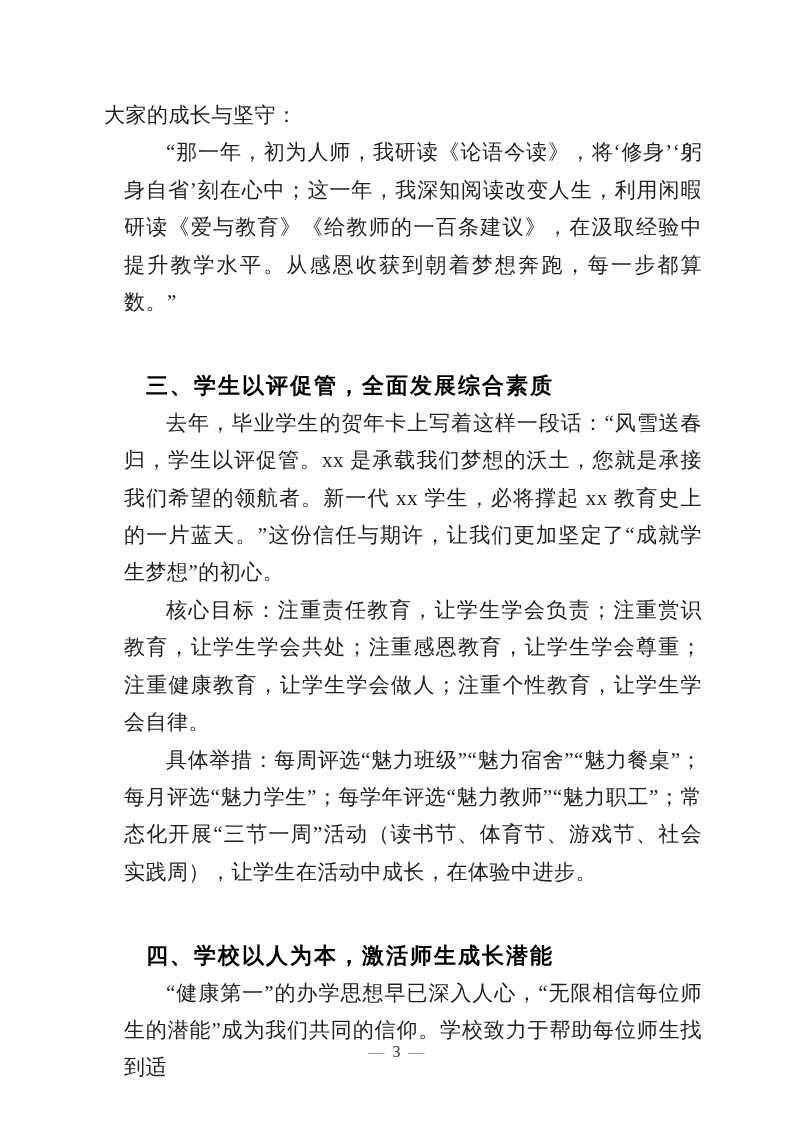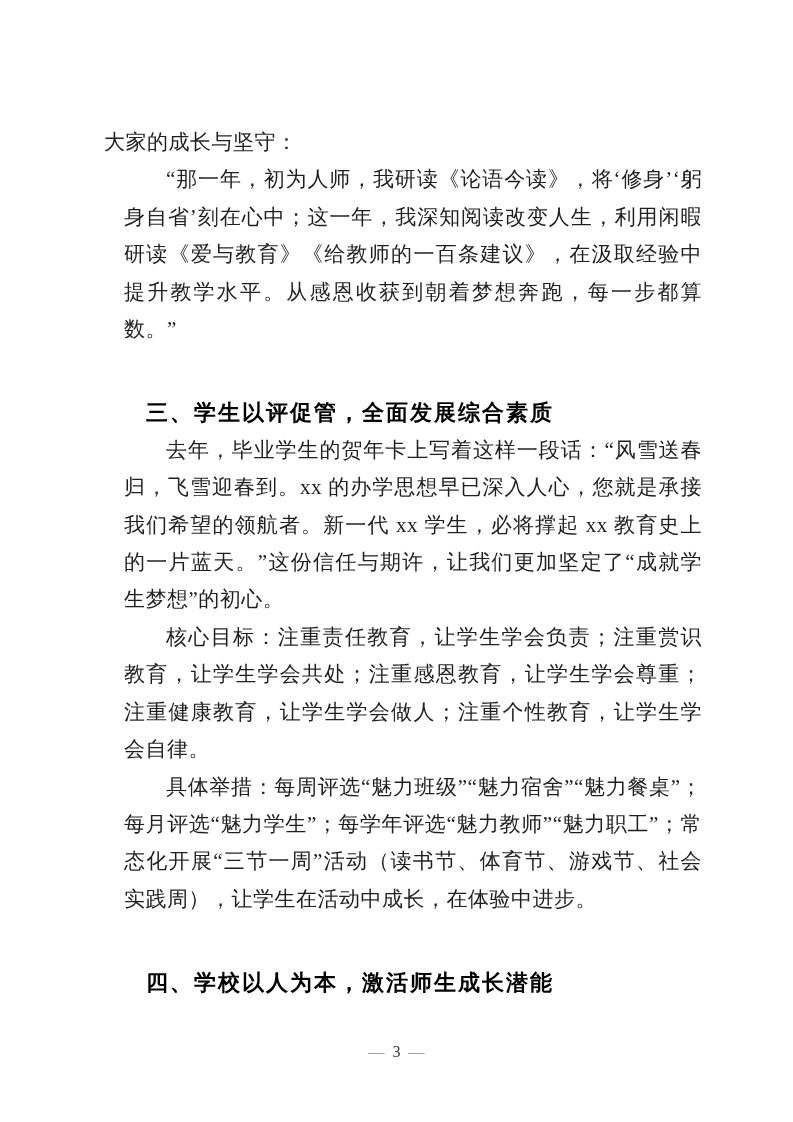--- a/index.html
+++ b/index.html
@@ -12,21 +12,21 @@
     width: 793px;
     height: 1122px;
     background: #ffffff;
     overflow: hidden;
     font-family: "Liberation Serif", "DejaVu Serif", serif;
     color: #1f1f1f;
   }
   .doc-body {
     position: absolute;
     left: 104px;
-    top: 124px;
+    top: 97px;
     width: 598px;
     font-size: 21px;
     line-height: 37.4px;
     text-align: justify;
     letter-spacing: 0.5px;
   }
   .doc-body p {
     margin: 0;
     padding: 0;
   }
@@ -68,21 +68,22 @@
   }
 </style>
 </head>
 <body>
 
 <div class="page">
   <div class="doc-body" id="doc-body">
       <p class="body-no-indent">大家的成长与坚守：</p>
       <p class="body">“那一年，初为人师，我研读《论语今读》，将‘修身’‘躬身自省’刻在心中；这一年，我深知阅读改变人生，利用闲暇研读《爱与教育》《给教师的一百条建议》，在汲取经验中提升教学水平。从感恩收获到朝着梦想奔跑，每一步都算数。”</p>
       <p class="heading">三、学生以评促管，全面发展综合素质</p>
-      <p class="body">去年，毕业学生的贺年卡上写着这样一段话：“风雪送春归，飞雪迎春到。xx 的办学思想早已深入人心，您就是承接我们希望的领航者。新一代 xx 学生，必将撑起 xx 教育史上的一片蓝天。”这份信任与期许，让我们更加坚定了“成就学生梦想”的初心。</p>
+      <p class="body">去年，毕业学生的贺年卡上写着这样一段话：“风雪送春归，学生以评促管。xx 是承载我们梦想的沃土，您就是承接我们希望的领航者。新一代 xx 学生，必将撑起 xx 教育史上的一片蓝天。”这份信任与期许，让我们更加坚定了“成就学生梦想”的初心。</p>
       <p class="body">核心目标：注重责任教育，让学生学会负责；注重赏识教育，让学生学会共处；注重感恩教育，让学生学会尊重；注重健康教育，让学生学会做人；注重个性教育，让学生学会自律。</p>
       <p class="body">具体举措：每周评选“魅力班级”“魅力宿舍”“魅力餐桌”；每月评选“魅力学生”；每学年评选“魅力教师”“魅力职工”；常态化开展“三节一周”活动（读书节、体育节、游戏节、社会实践周），让学生在活动中成长，在体验中进步。</p>
       <p class="heading">四、学校以人为本，激活师生成长潜能</p>
+      <p class="body">“健康第一”的办学思想早已深入人心，“无限相信每位师生的潜能”成为我们共同的信仰。学校致力于帮助每位师生找到适</p>
     </div>
   <div class="footer">
     <span class="dash">—</span><span class="page-num">3</span><span class="dash">—</span>
   </div>
 </div>
 
 </body></html>

